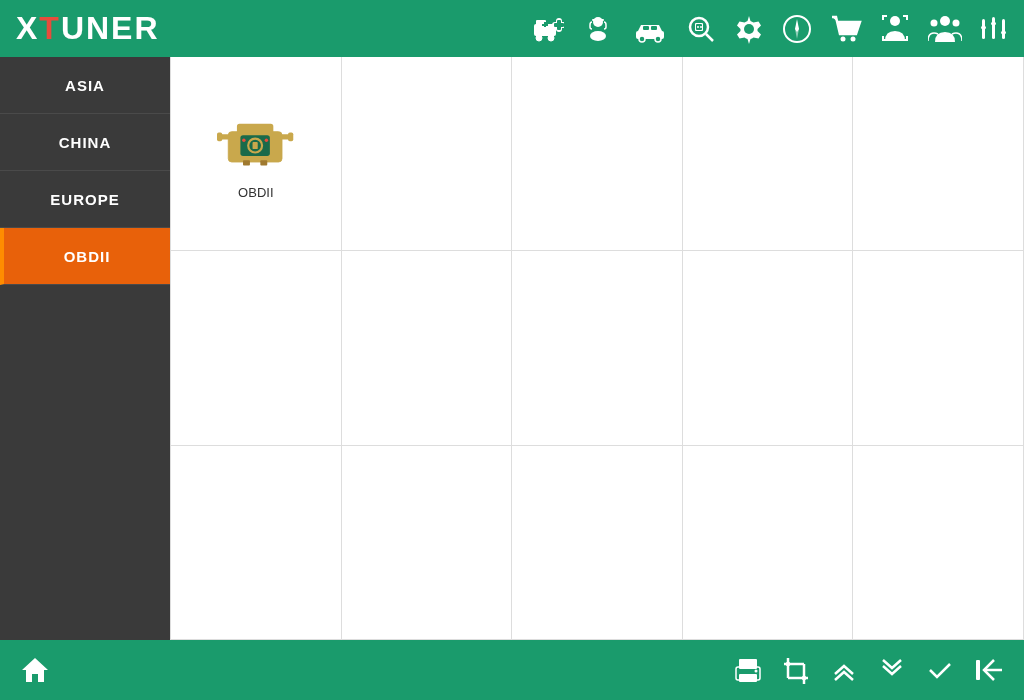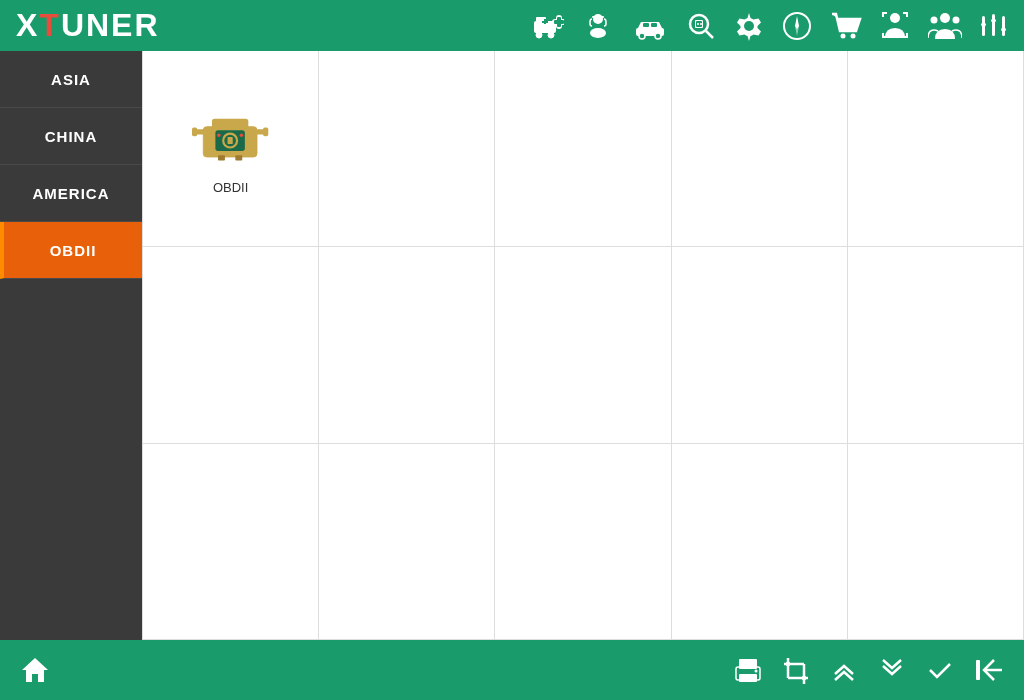--- a/index.html
+++ b/index.html
@@ -9,21 +9,21 @@
       overflow: hidden;
       font-family: Arial, sans-serif;
       background: #fff;
       display: flex;
       flex-direction: column;
     }
 
     
     .header {
       background: #1a9b6c;
-      height: 51px;
+      height: 57px;
       display: flex;
       align-items: center;
       padding: 0 16px;
       flex-shrink: 0;
     }
     .logo {
       display: flex;
       align-items: center;
       margin-right: auto;
     }
@@ -55,21 +55,21 @@
 
     
     .main {
       display: flex;
       flex: 1;
       overflow: hidden;
     }
 
     
     .sidebar {
-      width: 142px;
+      width: 170px;
       background: #3a3a3a;
       display: flex;
       flex-direction: column;
       flex-shrink: 0;
     }
     .sidebar-item {
       height: 57px;
       display: flex;
       align-items: center;
       justify-content: center;
@@ -275,21 +275,21 @@
       </svg>
     </div>
   </div>
 </div>
 
 <div class="main">
 
   <div class="sidebar">
     <div class="sidebar-item">ASIA</div>
     <div class="sidebar-item">CHINA</div>
-    <div class="sidebar-item">AMERICA</div>
+    <div class="sidebar-item">EUROPE</div>
     <div class="sidebar-item active">OBDII</div>
   </div>
 
   <div class="content">
 
     <div class="grid-cell has-content">
       <div class="cell-icon">
 
         <svg class="obdii-svg" viewBox="0 0 100 75" fill="none" xmlns="http://www.w3.org/2000/svg">
 

